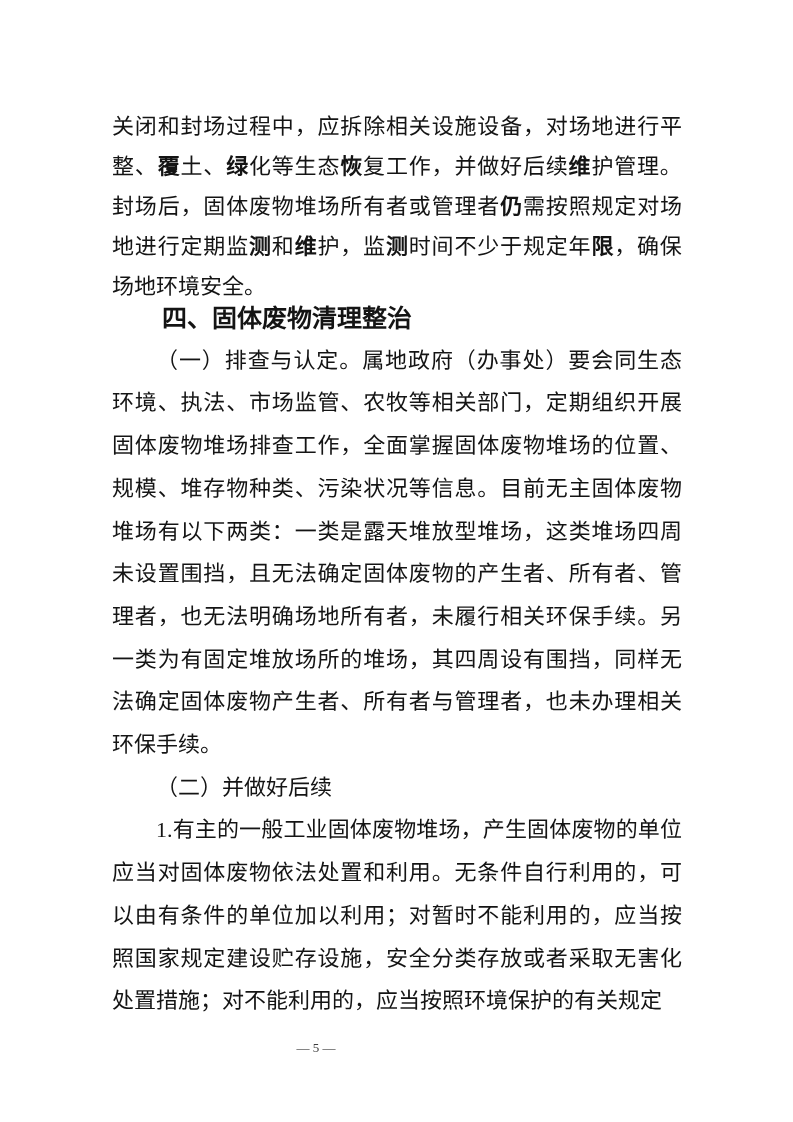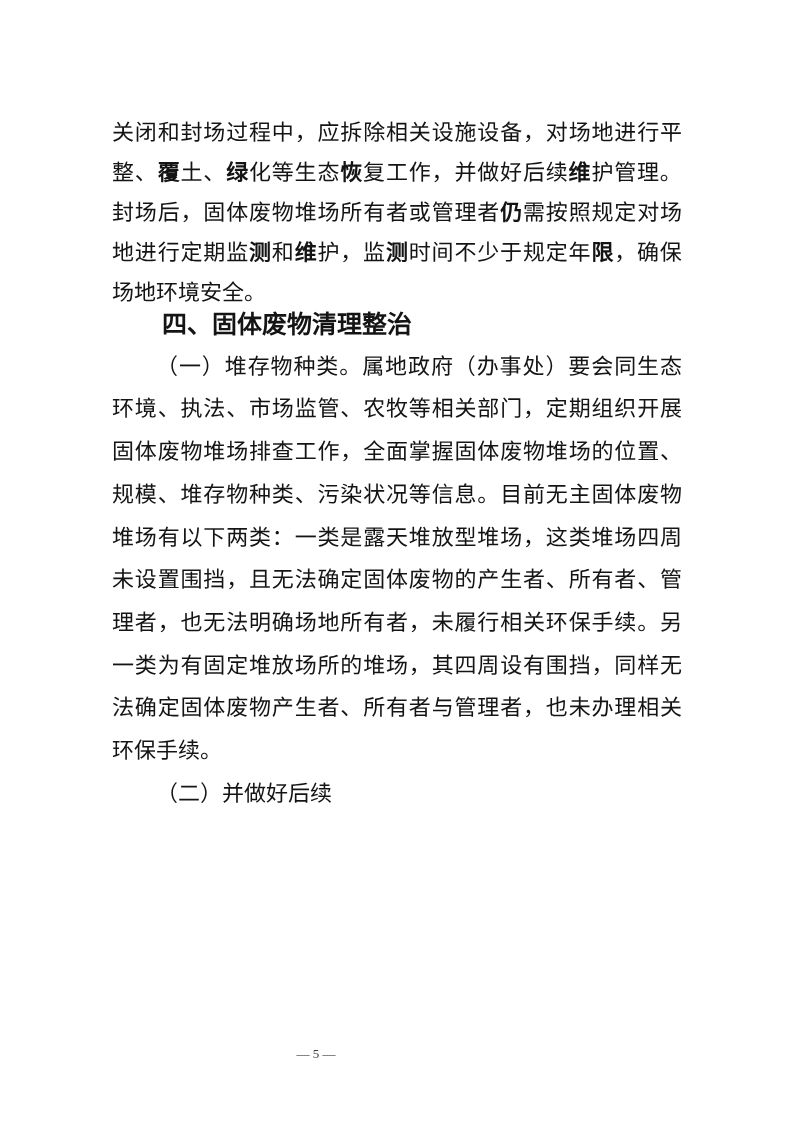--- a/index.html
+++ b/index.html
@@ -9,21 +9,20 @@
     background: #ffffff;
     overflow: hidden;
     font-family: "Liberation Serif", "DejaVu Serif", serif;
     color: #141414;
   }
   .page {
     position: relative;
     width: 793px;
     height: 1116px;
     background: #ffffff;
-    margin-top: 6px;
   }
   .body-text {
     position: absolute;
     top: 107px;
     left: 112px;
     width: 570px;
     font-size: 22px;
     text-align: justify;
   }
   p { margin: 0; padding: 0; }
@@ -64,21 +63,22 @@
 </head>
 <body>
 
 <div class="page">
   <div class="body-text">
 
     <p class="para-cont"><span>关闭和封场过程中，应拆除相关设施设备，对场地进行平整、</span><span class="fb">覆</span><span>土、</span><span class="fb">绿</span><span>化等生态</span><span class="fb">恢</span><span>复工作，并做好后续</span><span class="fb">维</span><span>护管理。封场后，固体废物堆场所有者或管理者</span><span class="fb">仍</span><span>需按照规定对场地进行定期监</span><span class="fb">测</span><span>和</span><span class="fb">维</span><span>护，监</span><span class="fb">测</span><span>时间不少于规定年</span><span class="fb">限</span><span>，确保场地环境安全。</span></p>
 
     <p class="section-heading">四、固体废物清理整治</p>
 
-    <p class="para-body"><span>（一）堆存物种类。</span><span>属地政府（办事处）要会同生态环境、执法、市场监管、农牧等相关部门，定期组织开展固体废物堆场排查工作，全面掌握固体废物堆场的位置、规模、堆存物种类、污染状况等信息。目前无主固体废物堆场有以下两类：一类是露天堆放型堆场，这类堆场四周未设置围挡，且无法确定固体废物的产生者、所有者、管理者，也无法明确场地所有者，未履行相关环保手续。另一类为有固定堆放场所的堆场，其四周设有围挡，同样无法确定固体废物产生者、所有者与管理者，也未办理相关环保手续。</span></p>
+    <p class="para-body"><span>（一）排查与认定。</span><span>属地政府（办事处）要会同生态环境、执法、市场监管、农牧等相关部门，定期组织开展固体废物堆场排查工作，全面掌握固体废物堆场的位置、规模、堆存物种类、污染状况等信息。目前无主固体废物堆场有以下两类：一类是露天堆放型堆场，这类堆场四周未设置围挡，且无法确定固体废物的产生者、所有者、管理者，也无法明确场地所有者，未履行相关环保手续。另一类为有固定堆放场所的堆场，其四周设有围挡，同样无法确定固体废物产生者、所有者与管理者，也未办理相关环保手续。</span></p>
 
     <p class="para-body">（二）并做好后续</p>
 
+    <p class="para-body"><span>1.</span><span>有主的一般工业固体废物堆场，产生固体废物的单位应当对固体废物依法处置和利用。无条件自行利用的，可以由有条件的单位加以利用；对暂时不能利用的，应当按照国家规定建设贮存设施，安全分类存放或者采取无害化处置措施；对不能利用的，应当按照环境保护的有关规定</span></p>
 
   </div>
 
   <div class="page-number">— 5 —</div>
 </div>
 
 </body></html>

